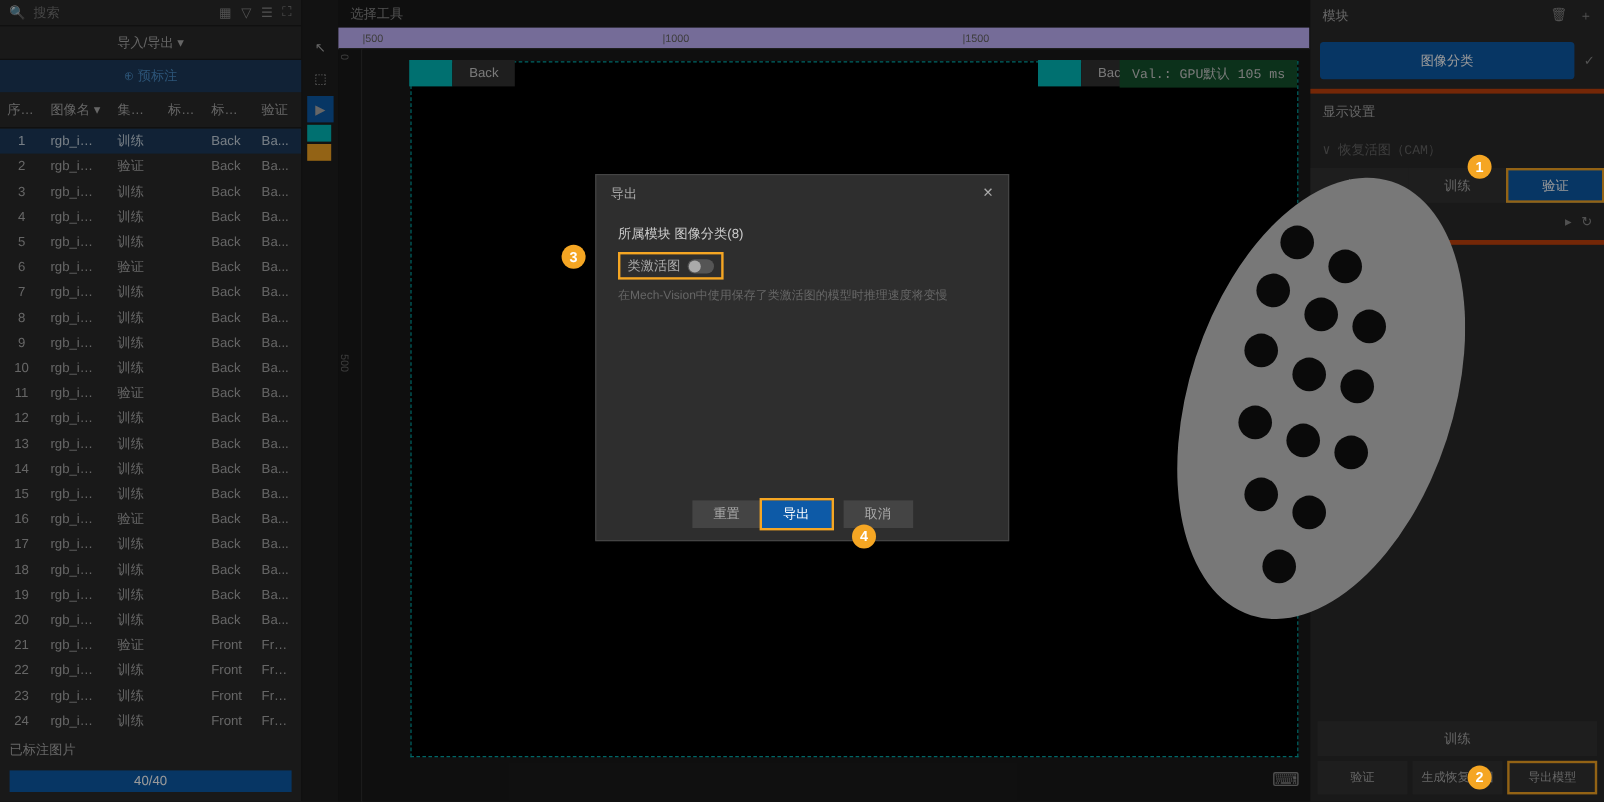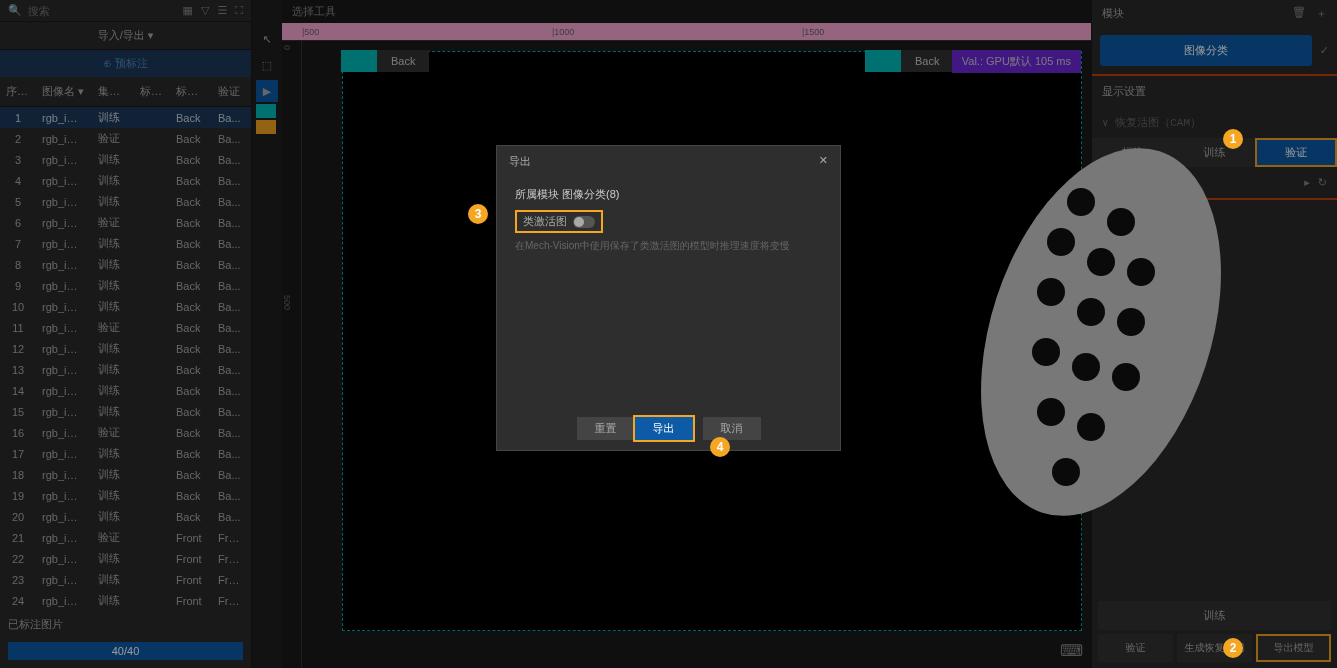--- a/index.html
+++ b/index.html
@@ -29,43 +29,43 @@
 .footer-count { background: #0d5aa7; margin: 4px 8px 8px 8px; text-align: center; padding: 3px; color: #fff; }
 
 
 .tool-strip { width: 30px; background: #1e1e1e; display: flex; flex-direction: column; padding-top: 28px; gap: 4px; align-items: center; }
 .tool-btn { width: 22px; height: 22px; display: flex; align-items: center; justify-content: center; cursor: pointer; }
 .tool-btn.active { background: #0d5aa7; }
 
 
 .center { flex: 1; background: #1a1a1a; display: flex; flex-direction: column; position: relative; }
 .center-top { padding: 4px 10px; color: #888; font-size: 11px; }
-.ruler-h { height: 18px; background: #f9a8d4; border-bottom: 1px solid #333; font-size: 9px; color: #666; padding-left: 20px; display: flex; align-items: center; }
+.ruler-h { height: 18px; background: #c4b5fd; border-bottom: 1px solid #333; font-size: 9px; color: #666; padding-left: 20px; display: flex; align-items: center; }
 .ruler-h span { display: inline-block; width: 250px; }
 .canvas-wrap { flex: 1; display: flex; }
 .ruler-v { width: 20px; background: #1a1a1a; border-right: 1px solid #333; font-size: 9px; color: #666; }
 .ruler-v div { height: 250px; writing-mode: vertical-lr; padding-top: 4px; }
 .canvas { flex: 1; position: relative; background: #1a1a1a; }
 .image-wrap { position: absolute; left: 40px; top: 10px; width: 740px; height: 580px; border: 1px dashed #0aa; background: #000; }
 .label-tab { position: absolute; display: flex; align-items: center; }
 .color-sq { width: 36px; height: 22px; background: #0bb; }
 .label-name { height: 22px; padding: 0 14px; background: #333; color: #ccc; display: flex; align-items: center; }
-.val-box { position: absolute; top: -2px; right: 0; background: #6d28d9; padding: 4px 10px; color: #ccc; }
+.val-box { position: absolute; top: -2px; right: 0; background: #14532d; padding: 4px 10px; color: #ccc; font-family: Liberation Mono, monospace; }
 .kb-icon { position: absolute; right: 8px; bottom: 8px; color: #888; font-size: 16px; }
 .tool-thumb { position: absolute; left: 252px; top: 100px; display: flex; flex-direction: column; gap: 2px; padding: 4px; z-index: 1; }
 .tool-thumb div { width: 20px; height: 14px; }
 
 
 .right-panel { width: 246px; background: #2a2a2a; border-left: 1px solid #1a1a1a; display: flex; flex-direction: column; }
 .rp-header { display: flex; align-items: center; padding: 6px 10px; justify-content: space-between; }
 .rp-header-icons { display: flex; gap: 10px; color: #888; }
 .module-btn-row { display: flex; align-items: center; padding: 8px; gap: 8px; }
 .module-btn { flex: 1; background: #0d5aa7; color: #fff; text-align: center; padding: 8px; border-radius: 3px; cursor: pointer; }
 .check-icon { color: #888; }
-.rp-section { padding: 8px 10px; border-top: 2px solid #c2410c; }
+.rp-section { padding: 8px 10px; border-top: 4px solid #c2410c; }
 .rp-subtle { color: #666; padding: 8px 10px; font-family: Liberation Mono, monospace; }
 .rp-tabs { display: flex; }
 .rp-tab { flex: 1; text-align: center; padding: 7px; background: #333; cursor: pointer; }
 .rp-tab.active { background: #0d5aa7; color: #fff; }
 .rp-tab.hl { outline: 2px solid #f5a623; outline-offset: -2px; }
 .config-row { display: flex; justify-content: space-between; padding: 8px 10px; align-items: center; }
 .config-icons { display: flex; gap: 8px; color: #888; }
 .result-block { display: flex; gap: 8px; padding: 8px; align-items: flex-start; }
 .thumb { width: 52px; height: 40px; background: #000; display: flex; align-items: center; justify-content: center; }
 .result-info { display: flex; flex-direction: column; gap: 14px; font-size: 11px; }

